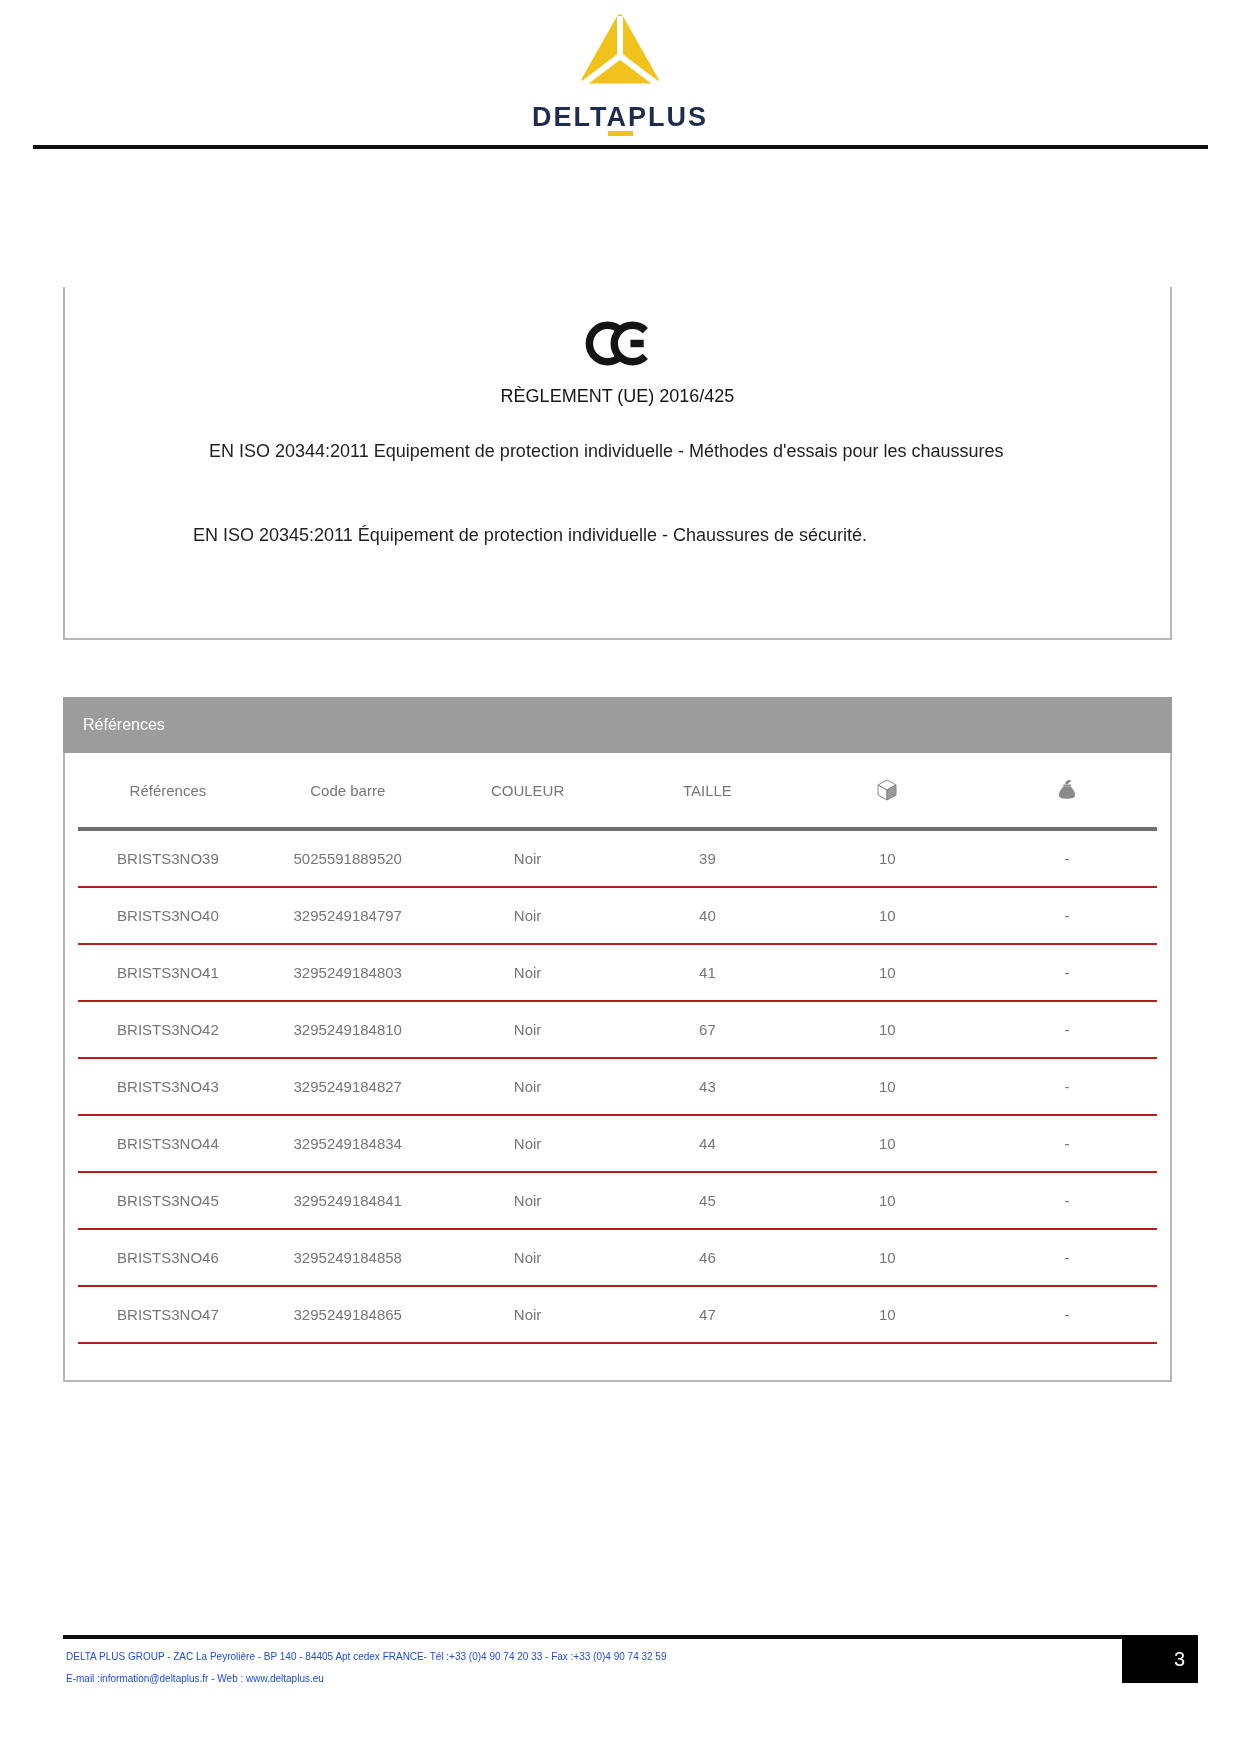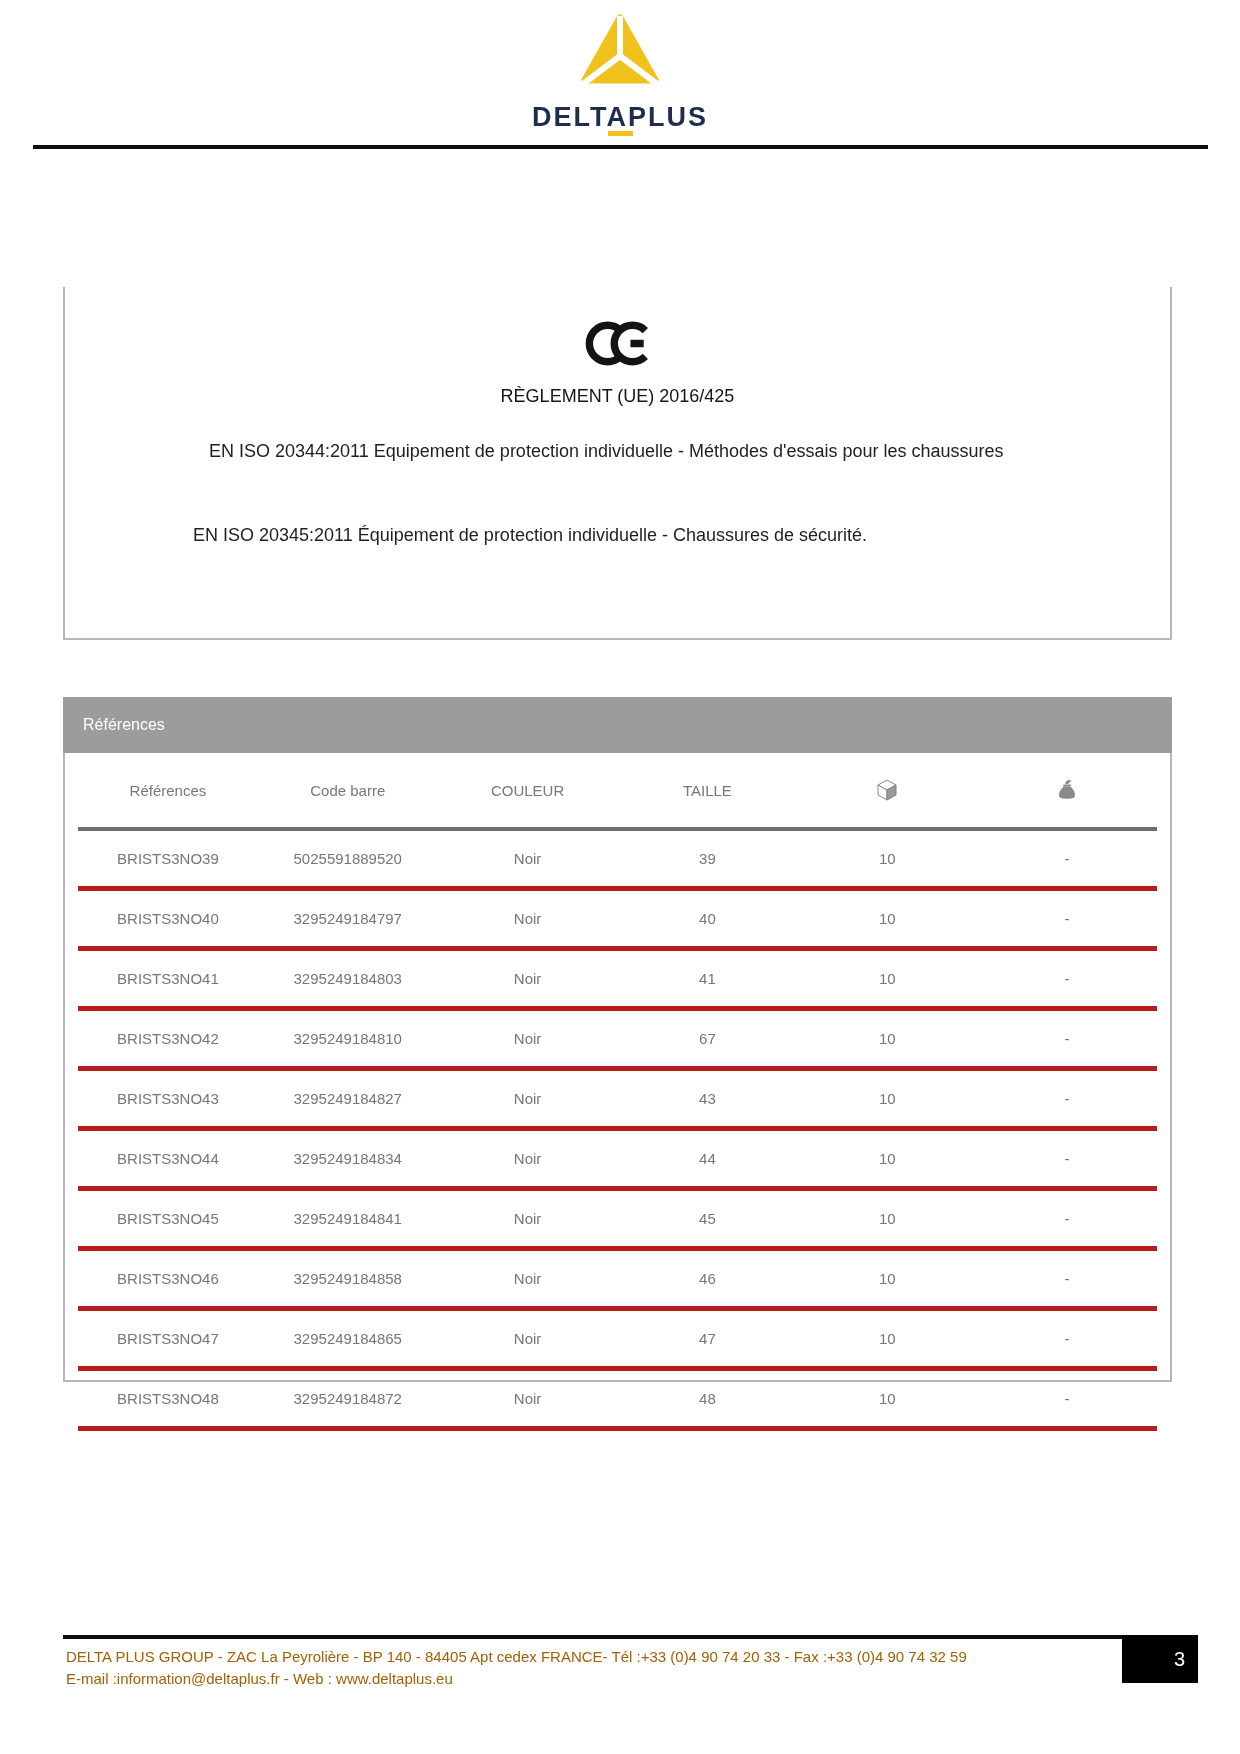--- a/index.html
+++ b/index.html
@@ -26,28 +26,28 @@
   .ce-wrap{position:absolute;top:33px;left:0;width:100%;text-align:center;}
   .regulation{position:absolute;top:99px;left:0;width:100%;text-align:center;font-size:18px;color:#151515;}
   .std1{position:absolute;top:152px;left:144px;width:830px;font-size:18px;line-height:25px;color:#1f1f1f;}
   .std2{position:absolute;top:236px;left:128px;width:900px;font-size:18px;line-height:24px;color:#1f1f1f;}
   .std-notes{position:absolute;top:264px;left:252px;font-size:18px;line-height:23px;color:#8c8c8c;}
   
   .ref-table{width:calc(100% - 26px);margin:0 13px;border-collapse:collapse;table-layout:fixed;}
   .ref-table th{height:72px;font-weight:normal;font-size:15px;color:#777777;text-align:center;
     border-bottom:4px solid #6f6f6f;vertical-align:middle;}
   .ref-table td{height:53px;font-size:15px;color:#767676;text-align:center;
-    border-bottom:5px solid #b91c1c;vertical-align:middle;}
+    border-bottom:2px solid #b91c1c;vertical-align:middle;}
   .hdr-icon{display:inline-block;vertical-align:middle;}
   
   .footer-rule{position:absolute;left:63px;top:1635px;width:1059px;height:4px;background:#0d0d0d;}
   .page-box{position:absolute;left:1122px;top:1635px;width:76px;height:48px;background:#000000;
     display:flex;align-items:center;justify-content:flex-end;padding-right:13px;box-sizing:border-box;
     color:#ffffff;font-size:20px;}
-  .footer-text{position:absolute;left:66px;top:1646px;font-size:15px;line-height:22px;color:#a16207;}
+  .footer-text{position:absolute;left:66px;top:1646px;font-size:10px;line-height:22px;color:#1d4ed8;}
 </style>
 </head>
 <body>
 
 <div class="page">
 
   <div class="logo">
     <svg class="tri" width="78" height="72" viewBox="0 0 78 72">
       <polygon points="39,4 74,66 4,66" fill="#f2c21c" stroke="#f2c21c" stroke-width="7" stroke-linejoin="round"></polygon>
       <g stroke="#ffffff" stroke-width="6" stroke-linecap="butt">
@@ -169,28 +169,20 @@
             <td>-</td>
           </tr>
           <tr>
             <td>BRISTS3NO47</td>
             <td>3295249184865</td>
             <td>Noir</td>
             <td>47</td>
             <td>10</td>
             <td>-</td>
           </tr>
-          <tr>
-            <td>BRISTS3NO48</td>
-            <td>3295249184872</td>
-            <td>Noir</td>
-            <td>48</td>
-            <td>10</td>
-            <td>-</td>
-          </tr>
         </tbody>
     </table>
   </div>
 
   <div class="footer-rule"></div>
   <div class="page-box">
     <span>3</span>
   </div>
   <div class="footer-text">
     <div>DELTA PLUS GROUP - ZAC La Peyrolière - BP 140 - 84405 Apt cedex FRANCE- Tél :+33 (0)4 90 74 20 33 - Fax :+33 (0)4 90 74 32 59</div>

